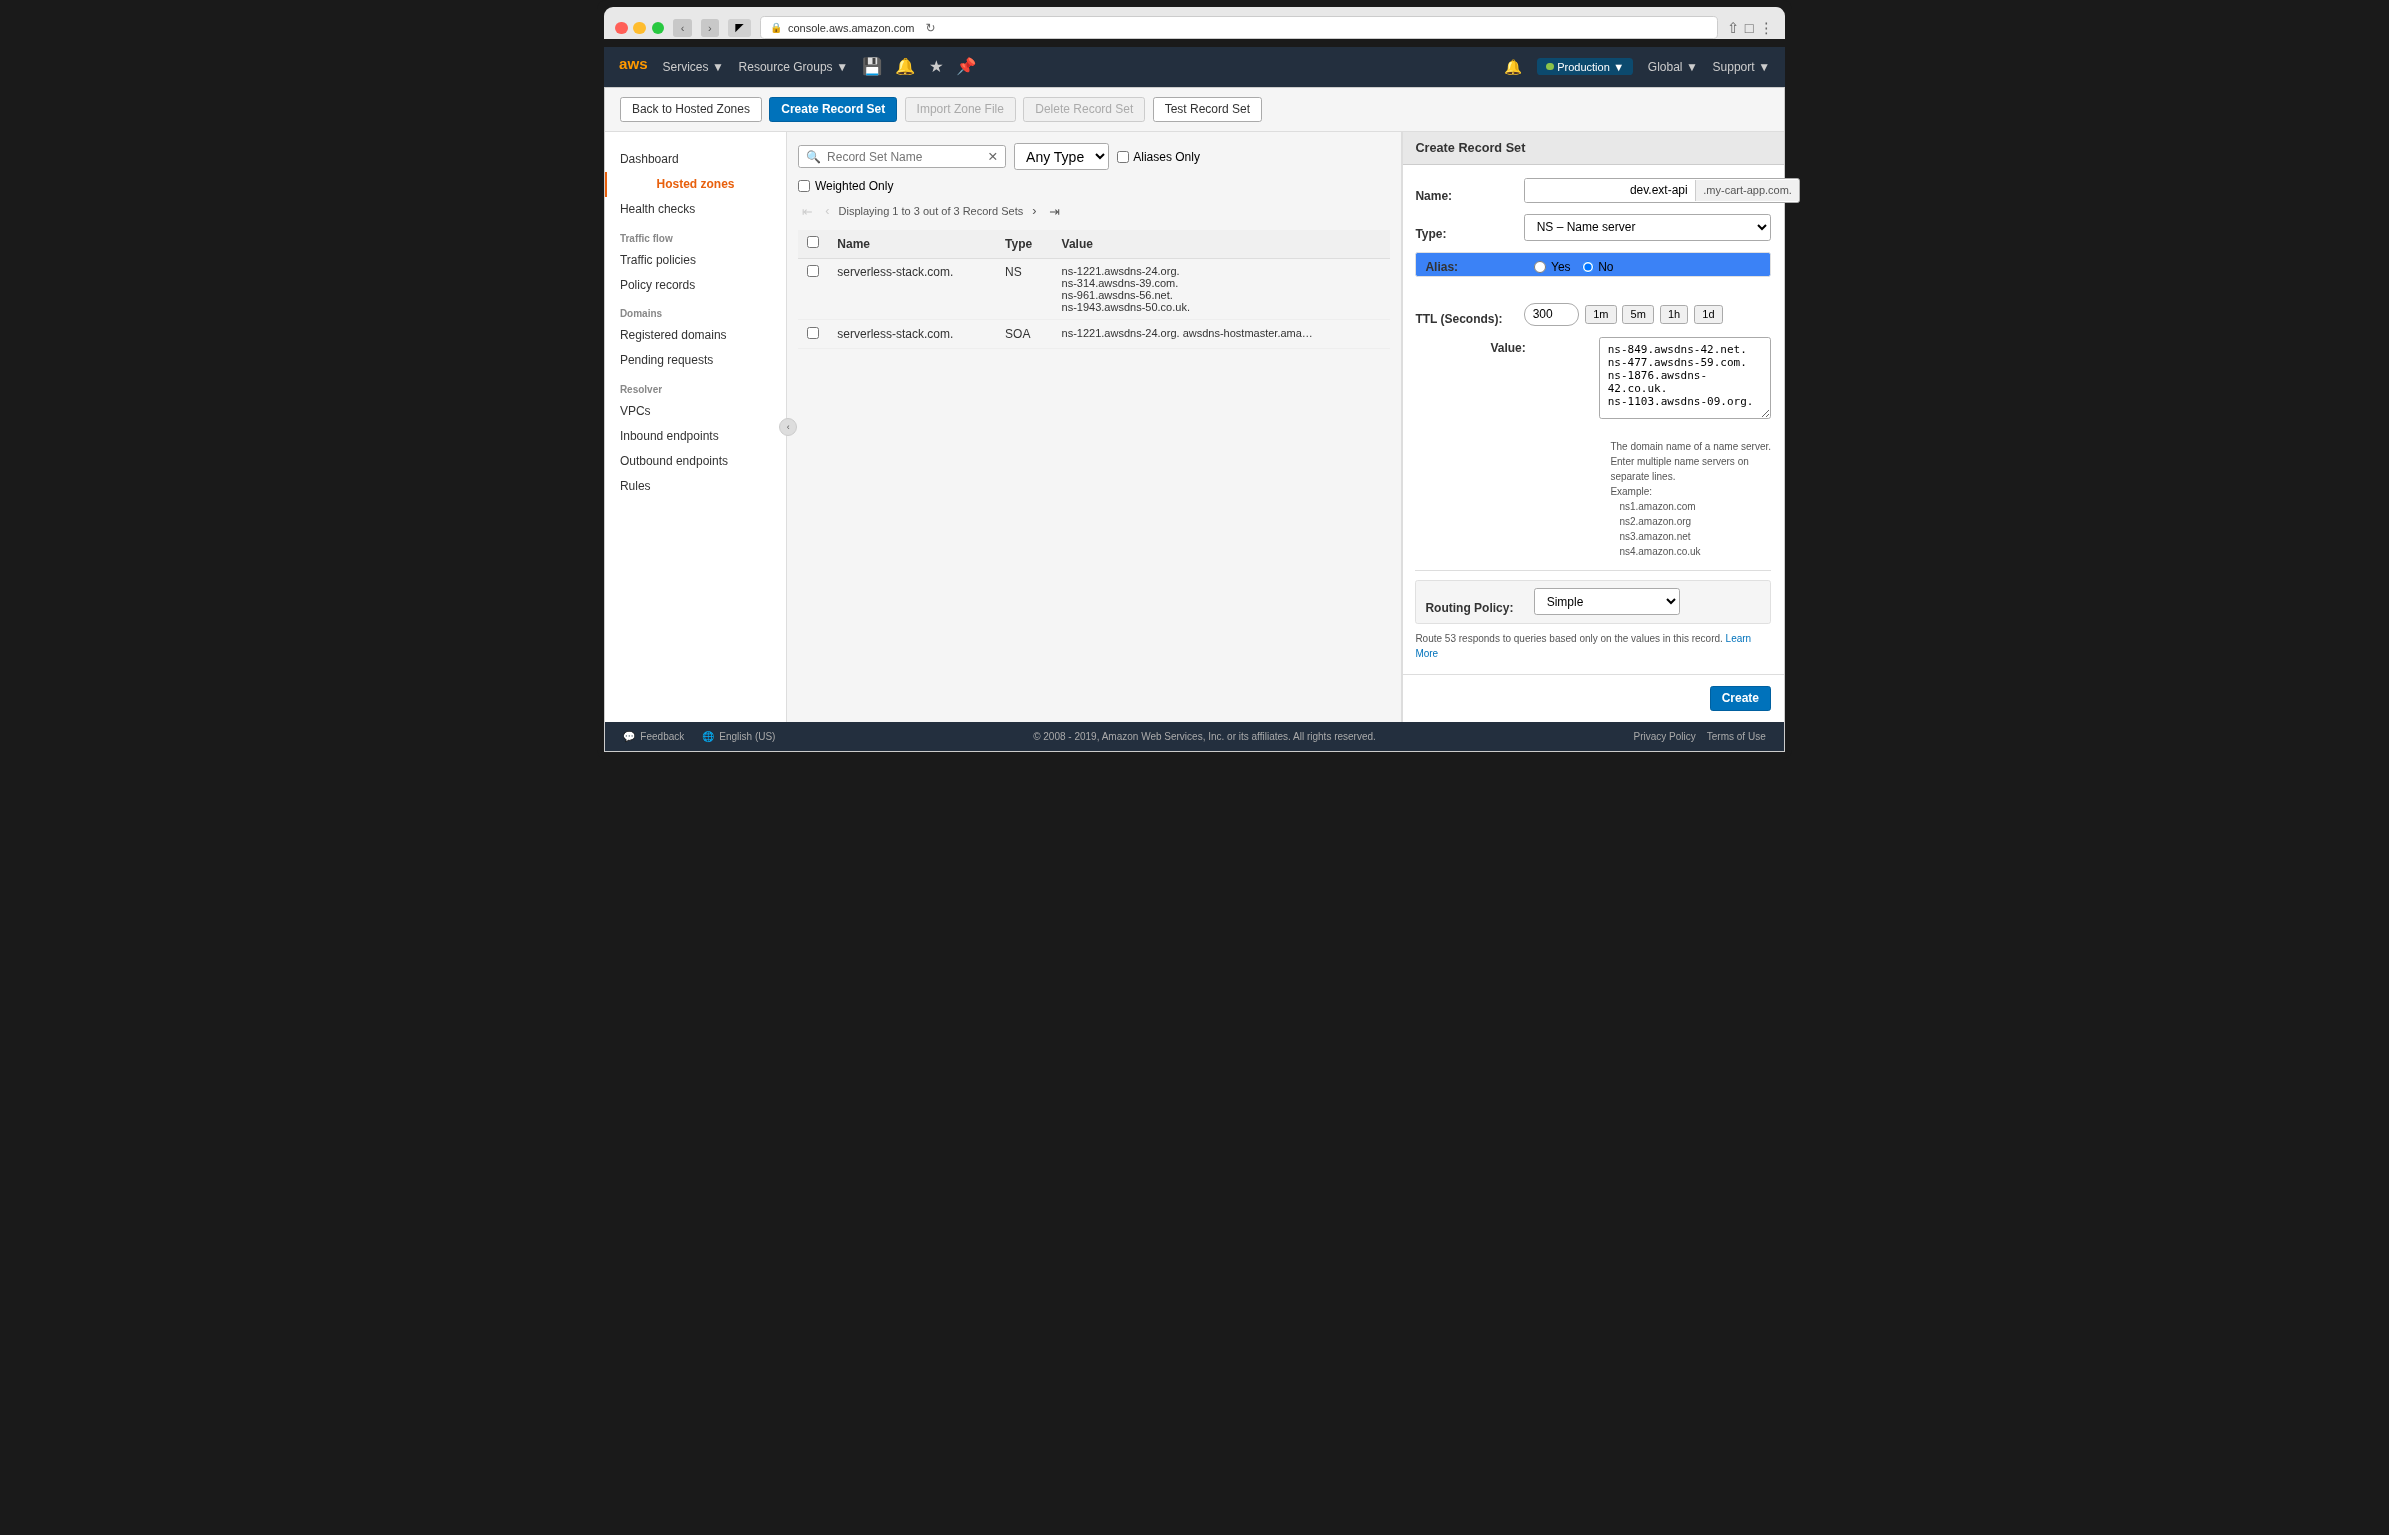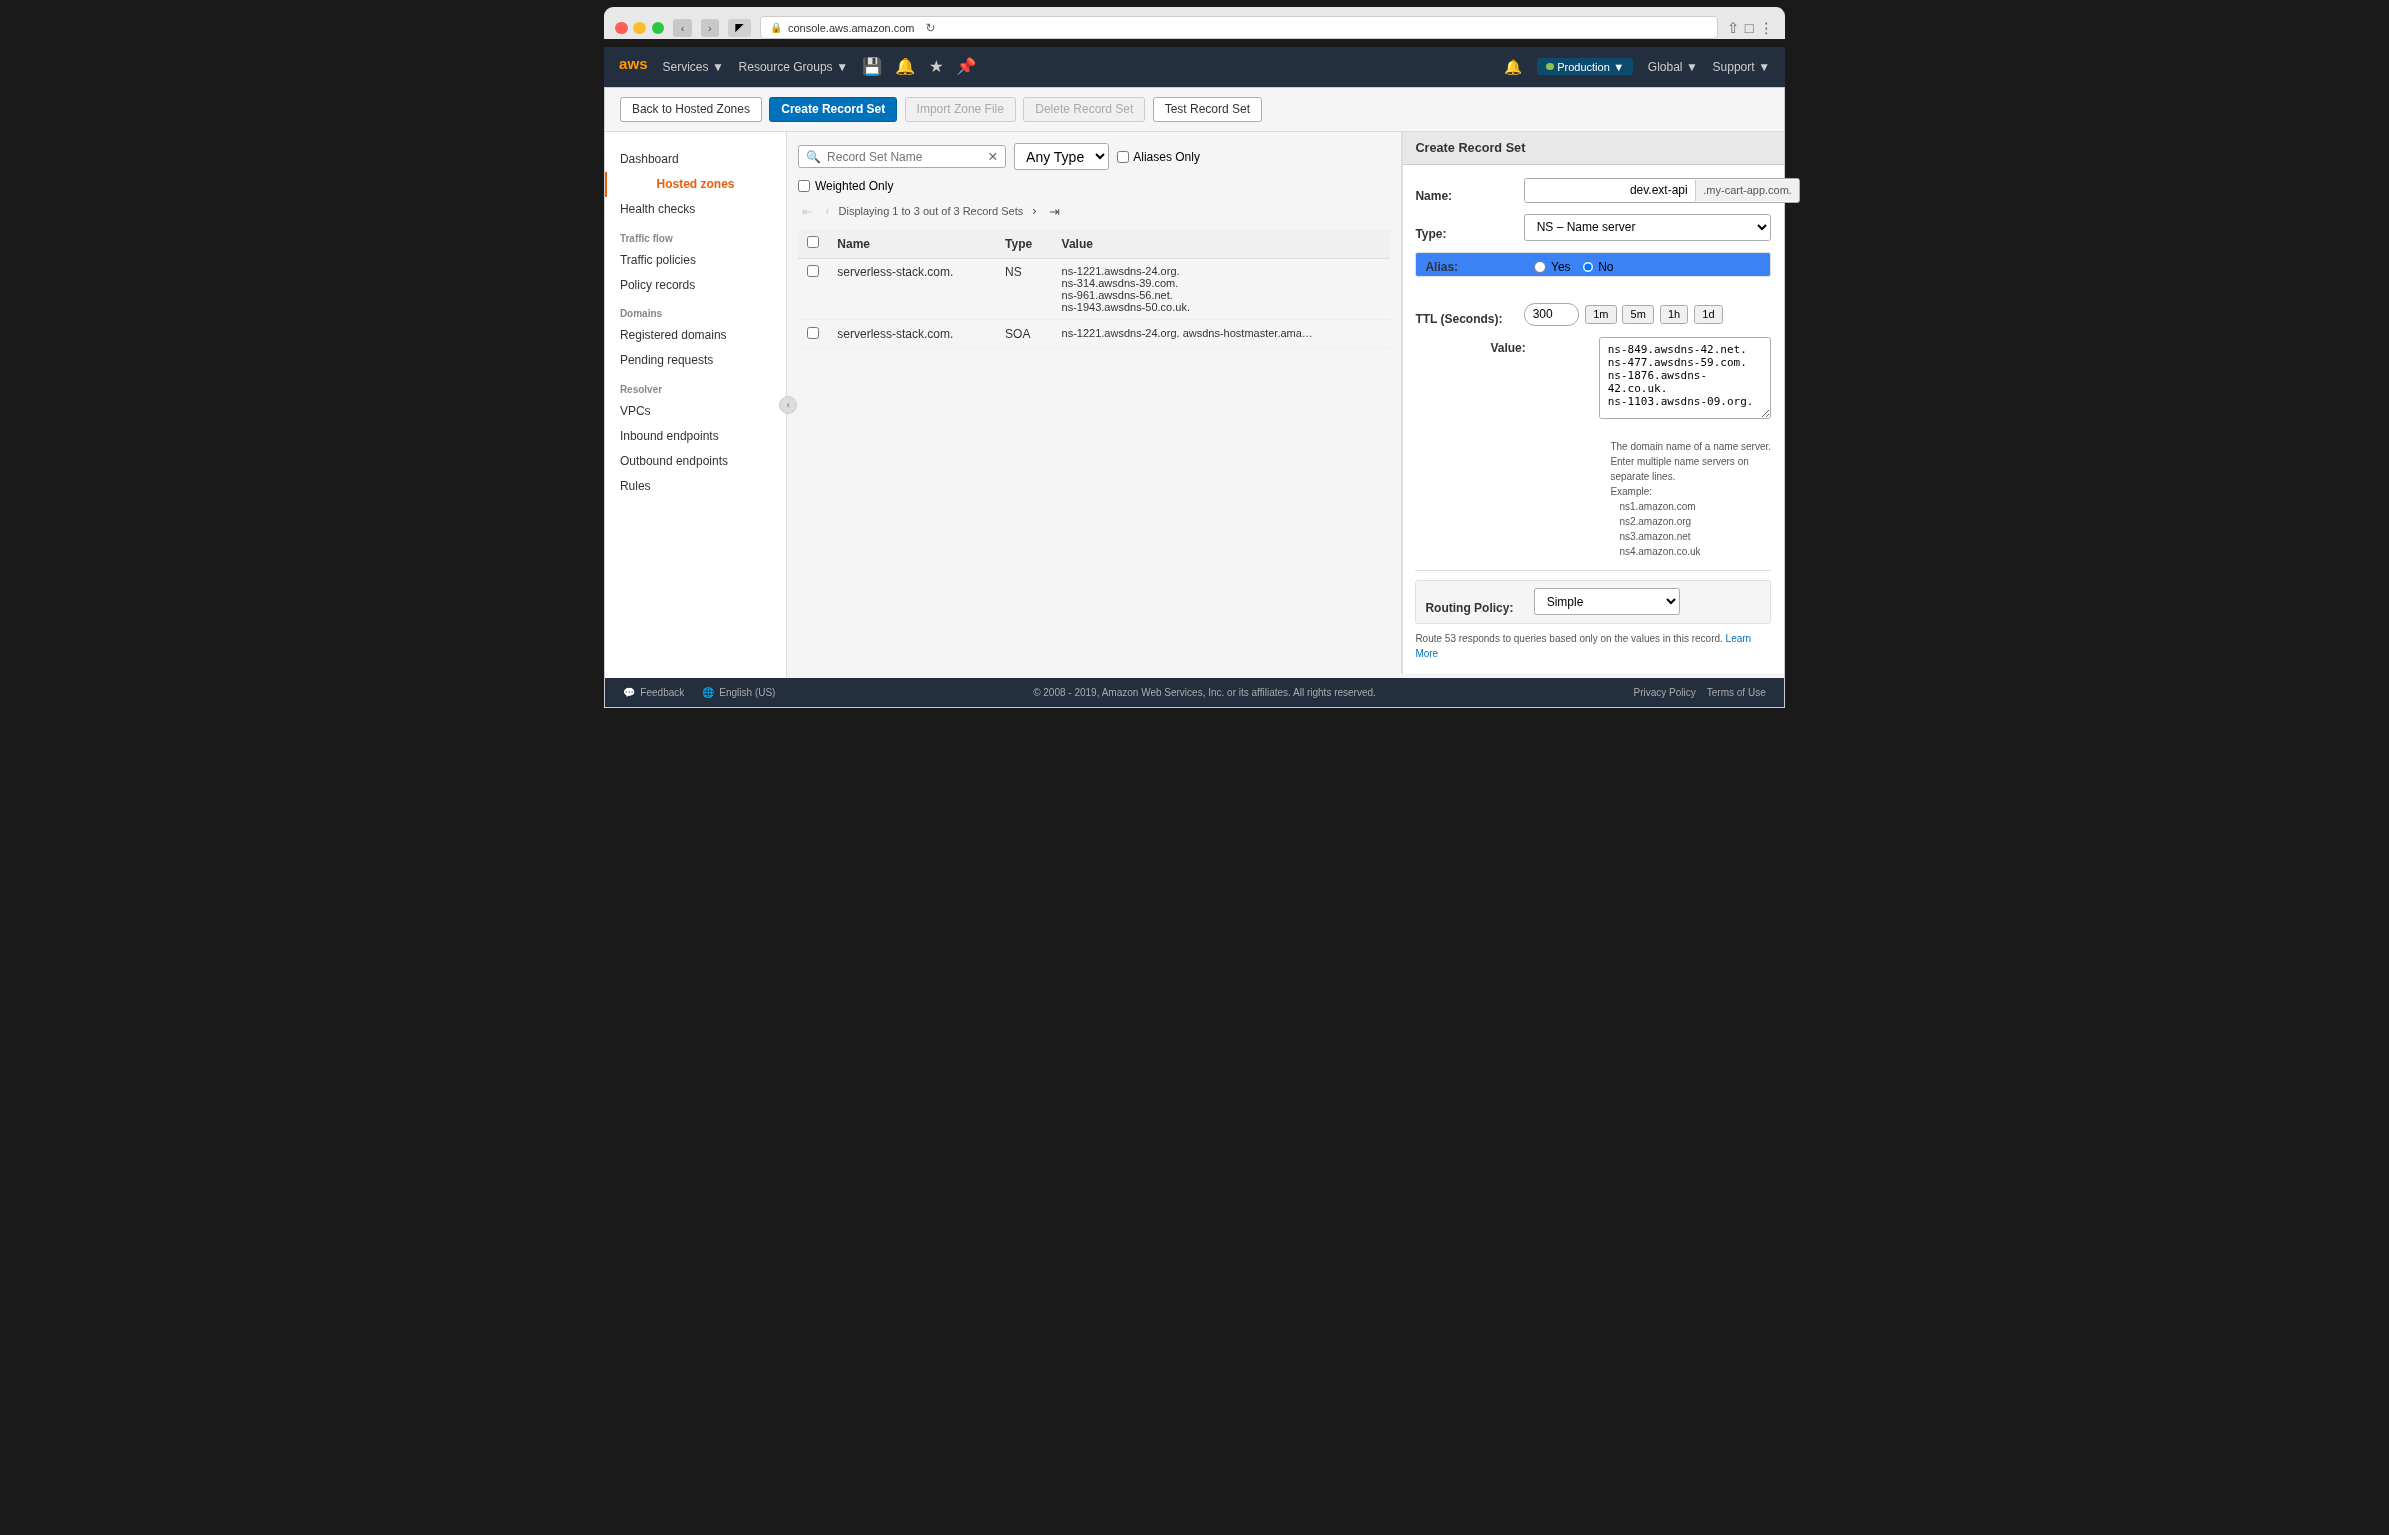--- a/index.html
+++ b/index.html
@@ -373,20 +373,23 @@
                   </select>
                 </div>
               </div>
               <div class="routing-desc">
                 <span>Route 53 responds to queries based only on the values in this record.</span>
                 <a href="#"> <span>Learn More</span></a>
               </div>
 
             </div>
 
+            <div class="panel-footer">
+              <button class="btn-primary">Create</button>
+            </div>
           </div>
         </div>
       </div>
     </div>
 
     <div class="page-footer">
       <span class="feedback-btn">
         <span>💬</span>
         <span>Feedback</span>
       </span>

